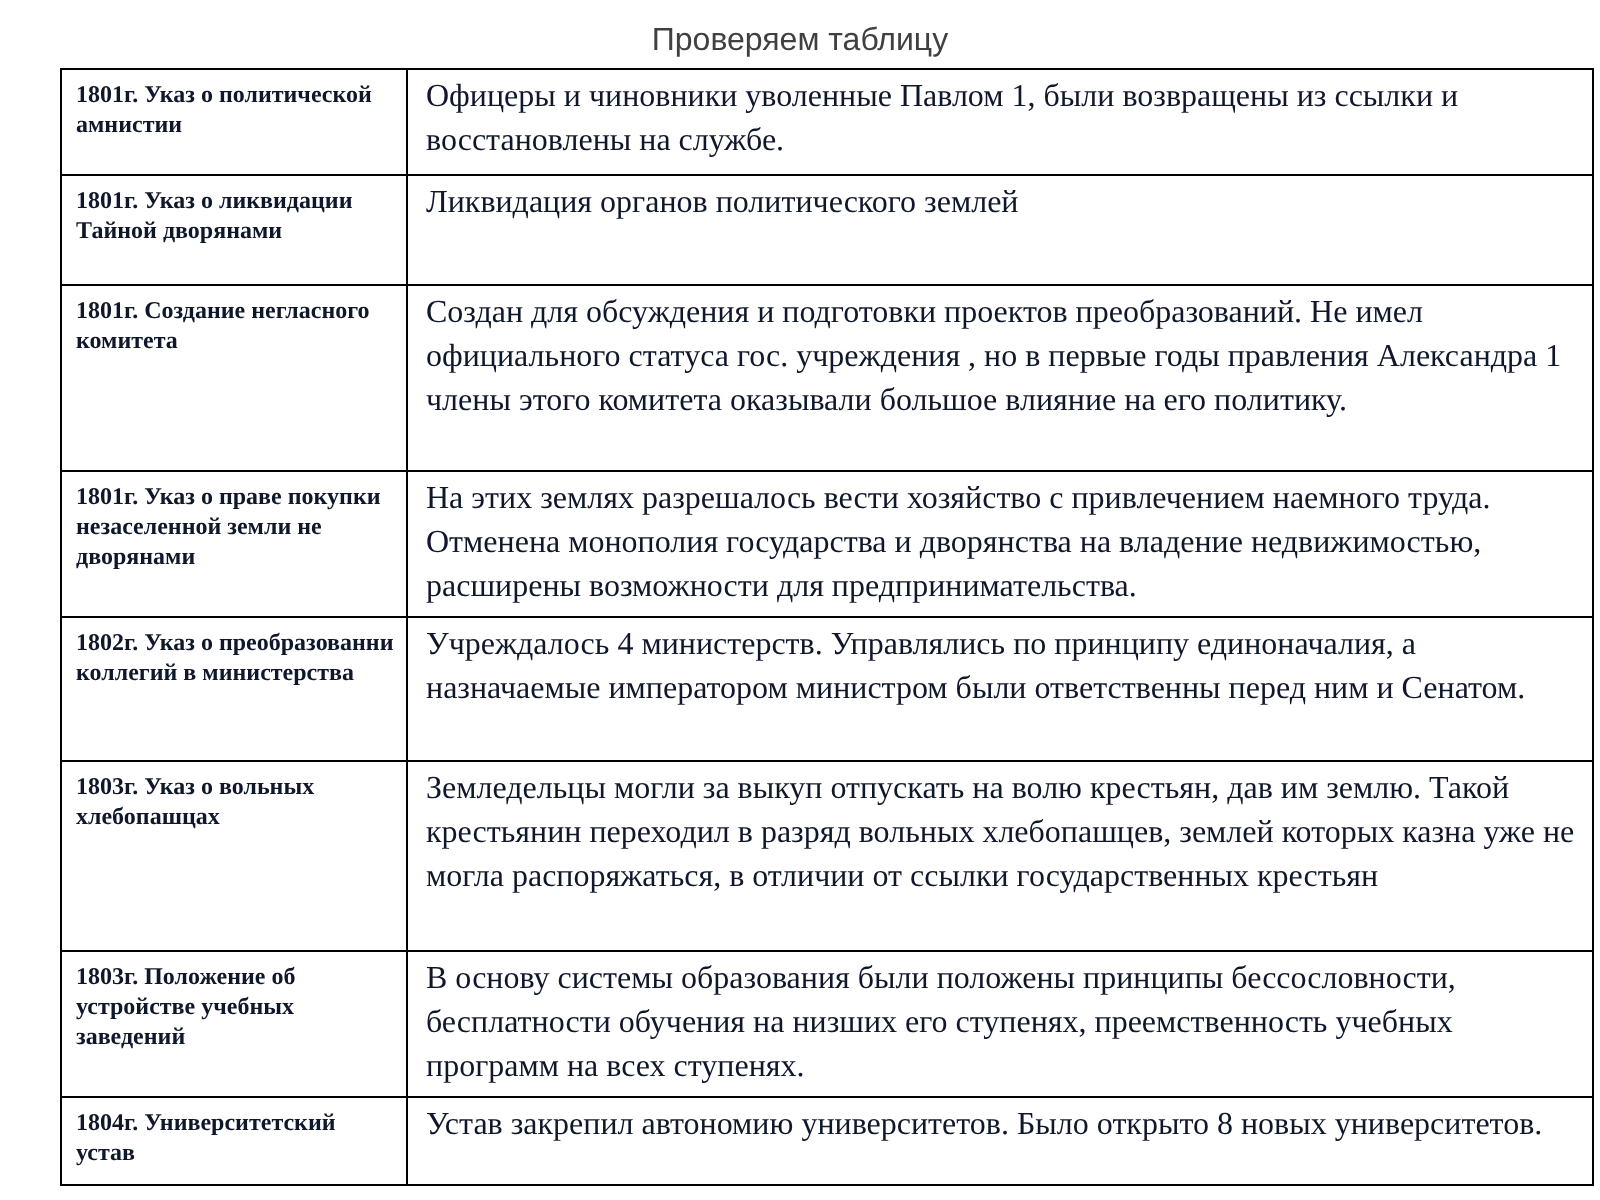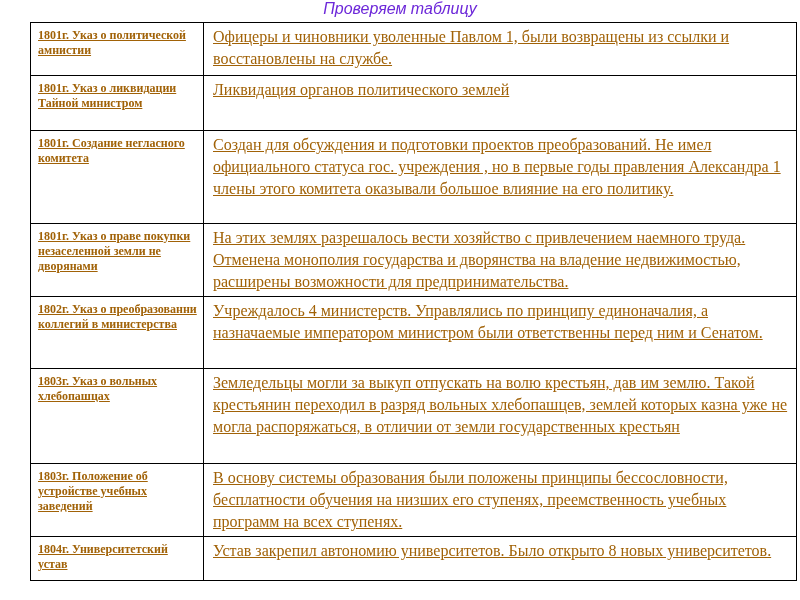--- a/index.html
+++ b/index.html
@@ -9,36 +9,34 @@
   }
   .slide {
     position: relative;
     width: 800px;
     height: 600px;
     background: #ffffff;
     overflow: hidden;
     font-family: "Liberation Serif", serif;
   }
   .title {
-    margin-top: 0;
+    margin-top: 12px;
     text-align: center;
     font-family: "Liberation Sans", sans-serif;
-    font-style: italic;
     font-size: 16px;
     line-height: 18px;
-    color: #6d28d9;
+    color: #404040;
   }
   table.tbl {
     border-collapse: collapse;
     table-layout: fixed;
     margin-left: 30px;
     margin-top: 4px;
     width: 735px;
-    color: #a16207;
-    text-decoration: underline;
+    color: #0f172a;
   }
   table.tbl td {
     border: 1px solid #000000;
     vertical-align: top;
     overflow: hidden;
   }
   td.term {
     width: 160px;
     font-weight: bold;
     font-size: 12px;
@@ -65,38 +63,38 @@
 
 <div class="slide">
   <div class="title">Проверяем таблицу</div>
   <table class="tbl">
     <tbody>
       <tr class="r0">
         <td class="term">1801г. Указ о политической амнистии</td>
         <td class="desc">Офицеры и чиновники уволенные Павлом 1, были возвращены из ссылки и восстановлены на службе.</td>
       </tr>
       <tr class="r1">
-        <td class="term">1801г. Указ о ликвидации Тайной министром</td>
+        <td class="term">1801г. Указ о ликвидации Тайной дворянами</td>
         <td class="desc">Ликвидация органов политического землей</td>
       </tr>
       <tr class="r2">
         <td class="term">1801г. Создание негласного комитета</td>
         <td class="desc">Создан для обсуждения и подготовки проектов преобразований. Не имел официального статуса гос. учреждения , но в первые годы правления Александра 1 члены этого комитета оказывали большое влияние на его политику.</td>
       </tr>
       <tr class="r3">
         <td class="term">1801г. Указ о праве покупки незаселенной земли не дворянами</td>
         <td class="desc">На этих землях разрешалось вести хозяйство с привлечением наемного труда. Отменена монополия государства и дворянства на владение недвижимостью, расширены возможности для предпринимательства.</td>
       </tr>
       <tr class="r4">
         <td class="term">1802г. Указ о преобразованни коллегий в министерства</td>
         <td class="desc">Учреждалось 4 министерств. Управлялись по принципу единоначалия, а назначаемые императором министром были ответственны перед ним и Сенатом.</td>
       </tr>
       <tr class="r5">
         <td class="term">1803г. Указ о вольных хлебопашцах</td>
-        <td class="desc">Земледельцы могли за выкуп отпускать на волю крестьян, дав им землю. Такой крестьянин переходил в разряд вольных хлебопашцев, землей которых казна уже не могла распоряжаться, в отличии от земли государственных крестьян</td>
+        <td class="desc">Земледельцы могли за выкуп отпускать на волю крестьян, дав им землю. Такой крестьянин переходил в разряд вольных хлебопашцев, землей которых казна уже не могла распоряжаться, в отличии от ссылки государственных крестьян</td>
       </tr>
       <tr class="r6">
         <td class="term">1803г. Положение об устройстве учебных заведений</td>
         <td class="desc">В основу системы образования были положены принципы бессословности, бесплатности обучения на низших его ступенях, преемственность учебных программ на всех ступенях.</td>
       </tr>
       <tr class="r7">
         <td class="term">1804г. Университетский устав</td>
         <td class="desc">Устав закрепил автономию университетов. Было открыто 8 новых университетов.</td>
       </tr>
     </tbody>

